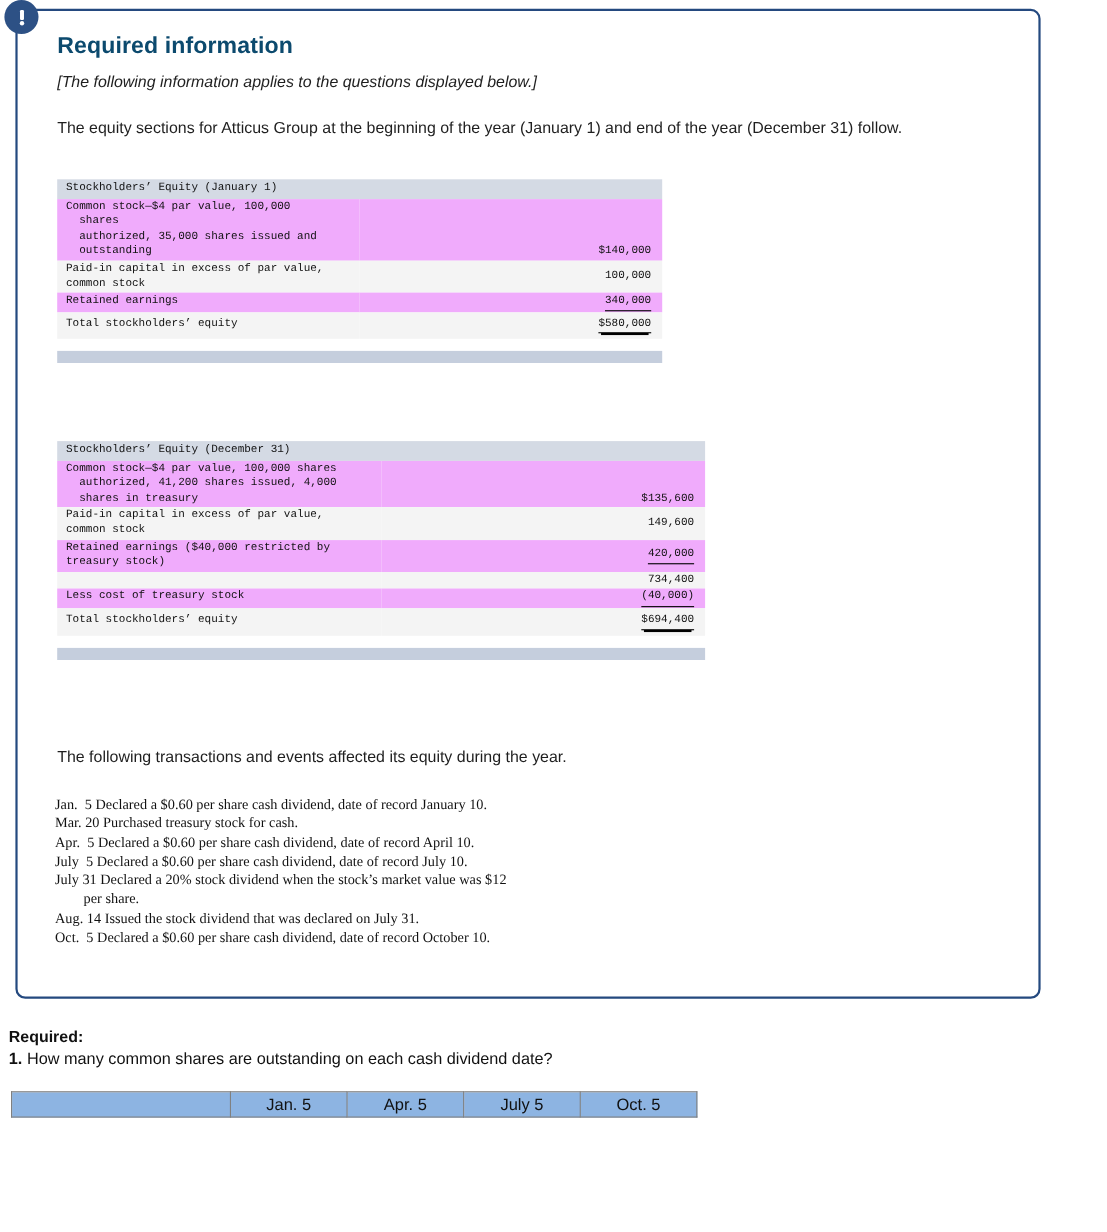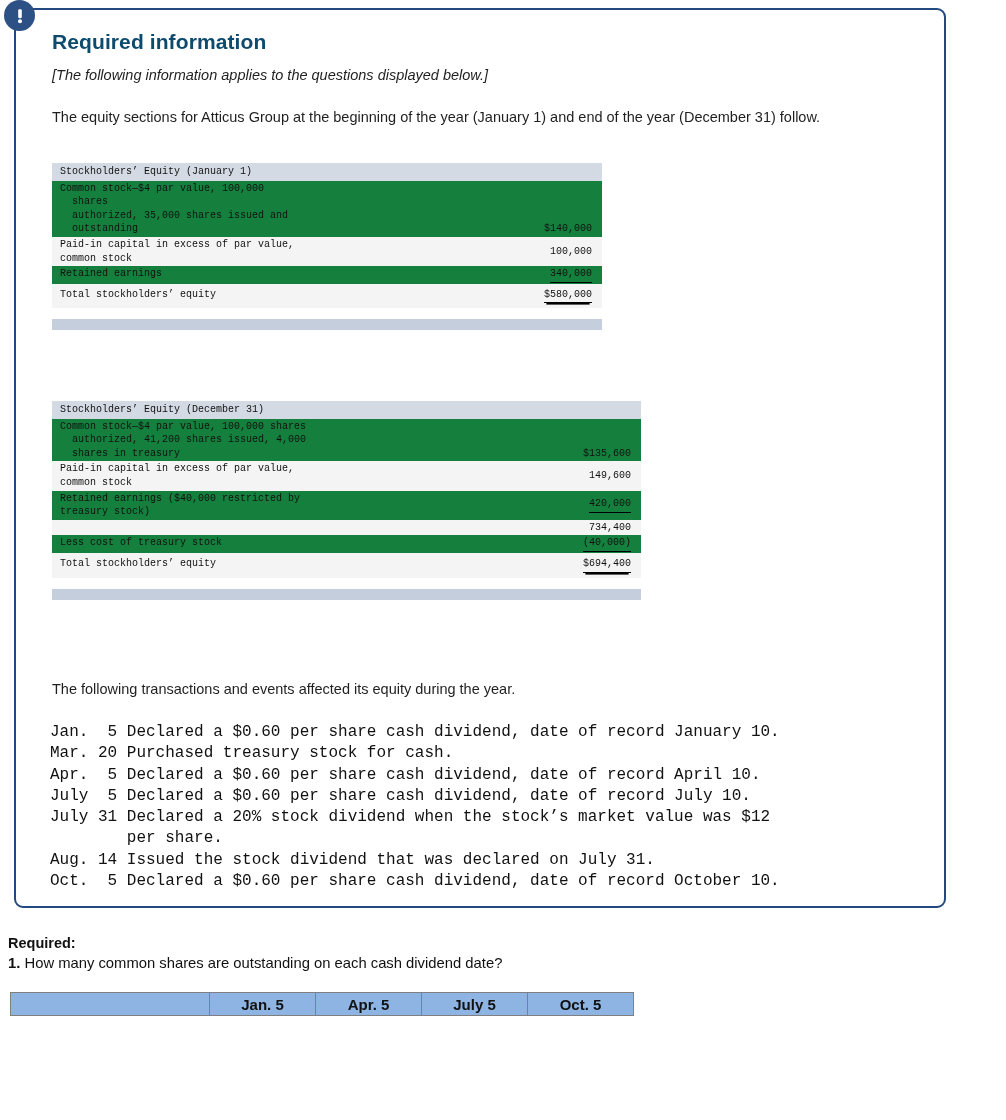--- a/index.html
+++ b/index.html
@@ -101,21 +101,21 @@
     padding-right: 10px;
     white-space: nowrap;
     vertical-align: bottom;
   }
   .fin-table tr.hdr td {
     background: #d4dae4;
     padding-top: 2px;
     padding-bottom: 2px;
   }
   .fin-table tr.shade td { background: #f4f4f4; }
-  .fin-table tr.plain td { background: #15803d; }
+  .fin-table tr.plain td { background: #f0abfc; }
   .amt-wrap { display: inline-block; }
   .amt.u1 .amt-wrap { border-bottom: 1.6px solid #000; padding-bottom: 1px; margin-left: 24px; }
   .amt.u2 .amt-wrap {
     border-bottom: 1.6px solid #000;
     box-shadow: 0 4px 0 -2.4px #000;
     padding-bottom: 1px;
   }
   .fin-foot {
     height: 11px;
     background: #c5cedd;
@@ -132,22 +132,22 @@
     position: absolute;
     left: 52px;
     top: 681px;
     font-size: 14.5px;
     color: #1f1f1f;
   }
   #trans-list {
     position: absolute;
     left: 50px;
     top: 722px;
-    font-family: Liberation Mono, monospace;
-    font-size: 16px;
+    font-family: Liberation Serif, serif;
+    font-size: 13px;
     line-height: 1.33;
     color: #111111;
     white-space: pre;
   }
 
   
   #required-block {
     position: absolute;
     left: 8px;
     top: 935px;
@@ -182,21 +182,21 @@
   }
   td.ans-corner {
     width: 198px;
     background: #8db4e2;
   }
   td.ans-colhdr {
     width: 105px;
     background: #8db4e2;
     text-align: center;
     font-size: 15px;
-    font-weight: bold;
+    font-weight: normal;
     color: #111111;
     padding: 1px 0 2px 0;
   }
   td.ans-rowlabel {
     width: 198px;
     background: #ffffff;
     font-size: 15px;
     color: #111111;
     vertical-align: top;
     padding: 1px 0 3px 4px;

